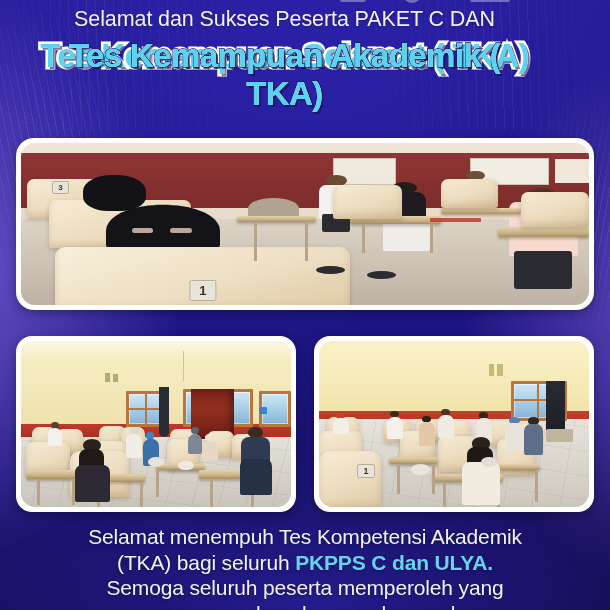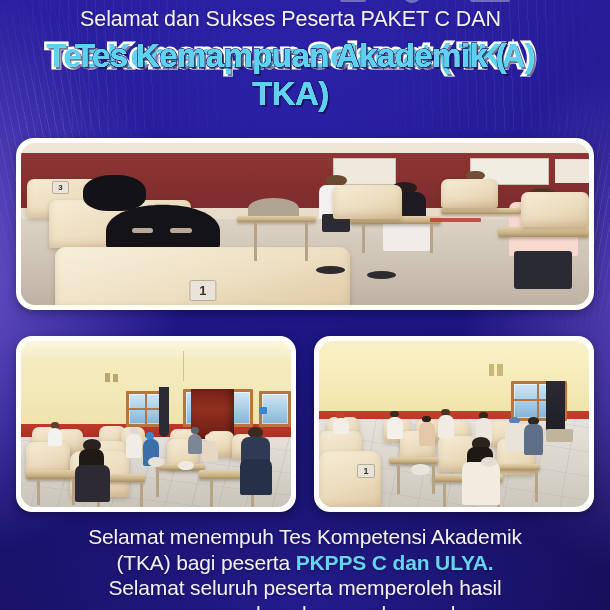--- a/index.html
+++ b/index.html
@@ -44,21 +44,21 @@
     -webkit-mask-image:linear-gradient(90deg, transparent 0%, #000 14%, transparent 42%, transparent 58%, #000 84%, transparent 100%);
             mask-image:linear-gradient(90deg, transparent 0%, #000 14%, transparent 42%, transparent 58%, #000 84%, transparent 100%);
   }
   .top-logo-strip {
     position:absolute; top:-12px; left:330px; width:230px; height:16px;
     opacity:.45; pointer-events:none;
   }
   .top-logo-strip i { position:absolute; display:block; background:#c9cbe8; border-radius:2px; }
 
   
-  .header { position:absolute; left:8px; top:0; width:565px; text-align:center; z-index:5; }
+  .header { position:absolute; left:2px; top:0; width:565px; text-align:center; z-index:5; }
   .hdr-line {
     color:#f2f1fb;
     font-size:21.5px;
     line-height:27px;
     font-weight:400;
     letter-spacing:-.1px;
     text-shadow:0 1px 3px rgba(0,0,0,.28);
   }
   .hdr-1 { padding-top:6px; }
 
@@ -443,18 +443,18 @@
 
         <div class="chair" style="left:34%; top:74%; width:7%; height:7%; border-radius:50%; background:#eae5dc;"></div>
         <div class="chair" style="left:60%; top:70%; width:6%; height:6%; border-radius:50%; background:#e3ddd3;"></div>
         <div style="position:absolute; left:84%; top:53%; width:10%; height:8%; background:#bfb49c; border-radius:2px;"></div>
       </div>
     </div>
   </div>
 
   <div class="footer">
     <div class="ft-line">Selamat menempuh Tes Kompetensi Akademik</div>
-    <div class="ft-line"><span>(TKA) bagi peserta </span><span class="ft-hl">PKPPS C dan ULYA.</span></div>
-    <div class="ft-line">Selamat seluruh peserta memperoleh hasil</div>
+    <div class="ft-line"><span>(TKA) bagi seluruh </span><span class="ft-hl">PKPPS C dan ULYA.</span></div>
+    <div class="ft-line">Semoga seluruh peserta memperoleh yang</div>
     <div class="ft-line">yang memuaskan dan membanggakan</div>
   </div>
 
 </div>
 
 </body></html>

